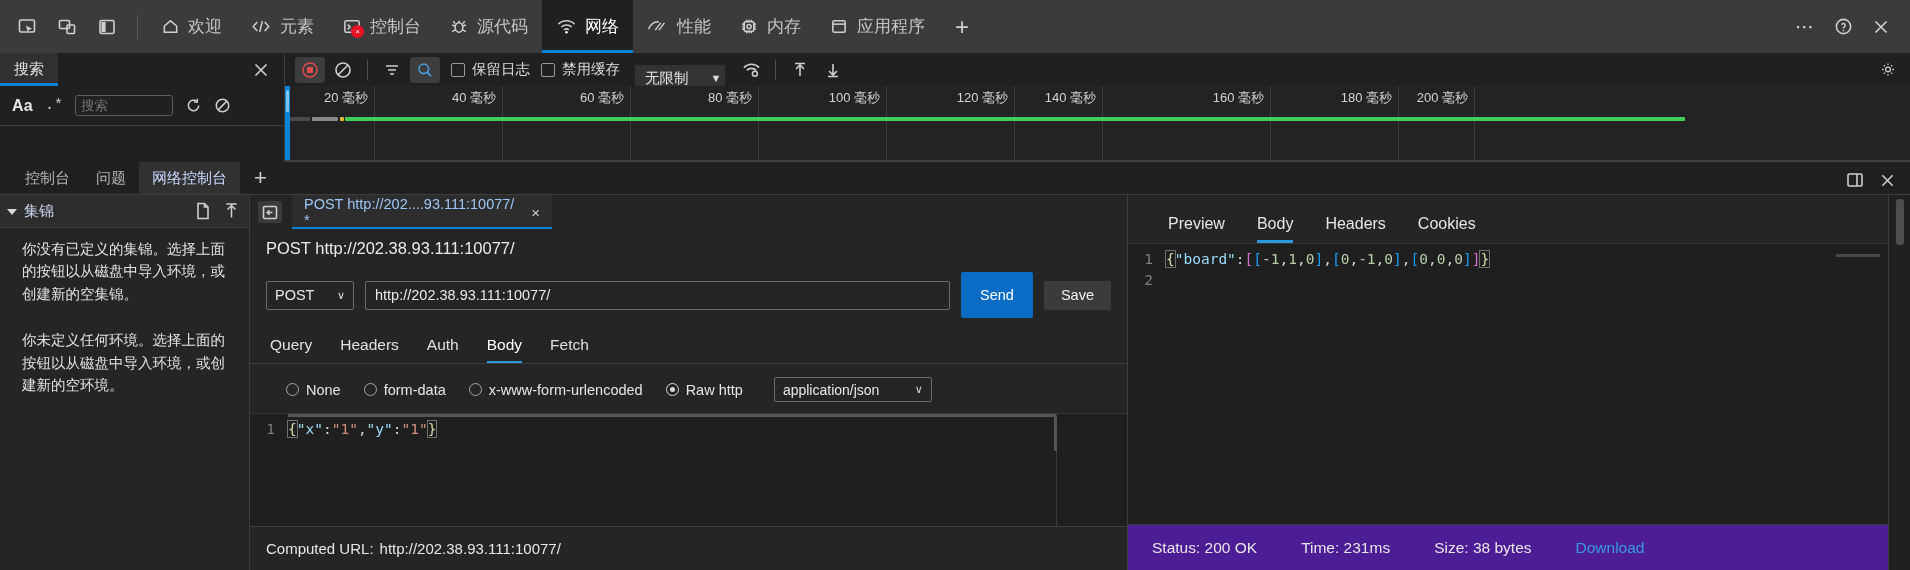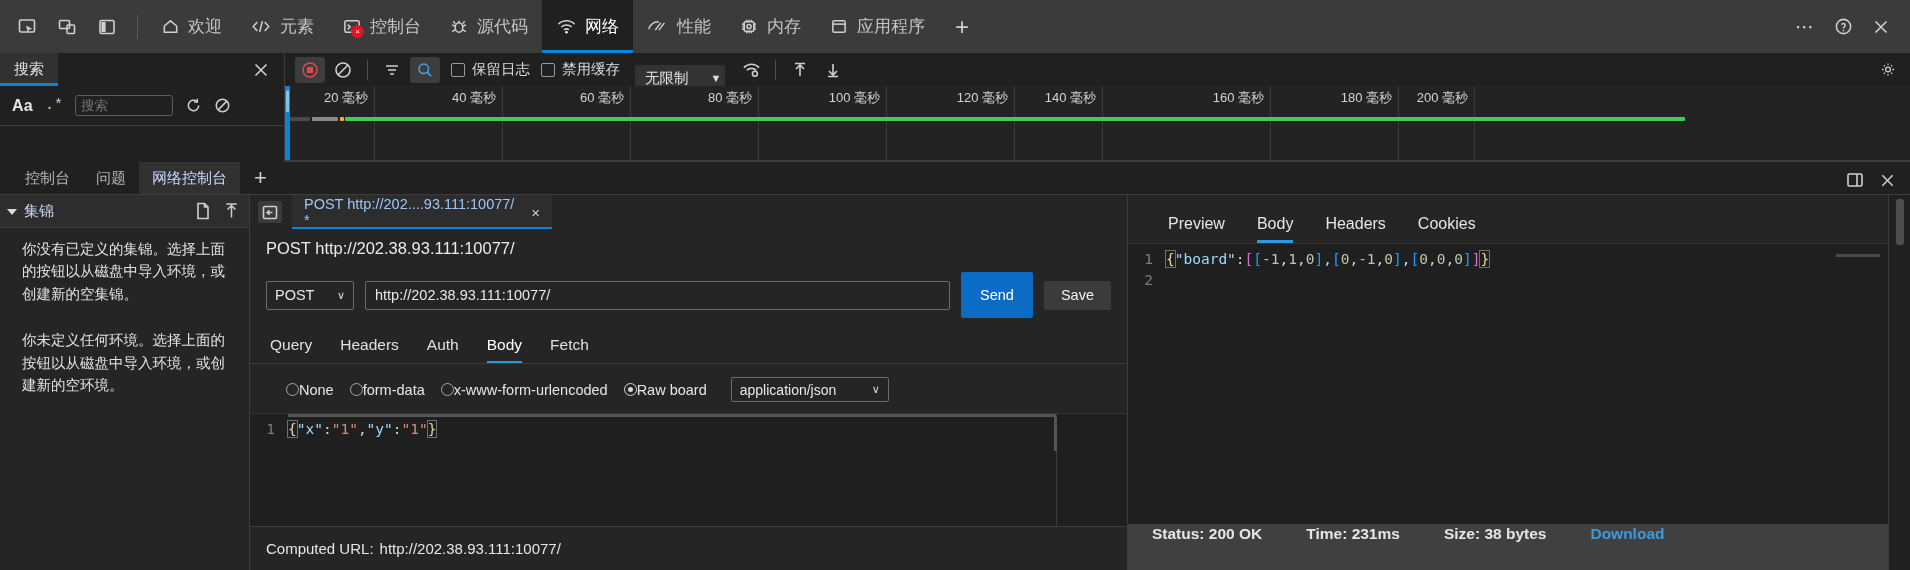--- a/index.html
+++ b/index.html
@@ -180,21 +180,21 @@
     height:29px; padding:0 17px; background:#3b3b3b; color:#f0f0f0; border:none;border-radius:2px;
     font-size:14.5px; font-family:inherit; cursor:default;
   }
   .req-subtabs { display:flex; align-items:center; gap:0; padding:6px 0 0 16px; }
   .rst { padding:6px 14px 9px 14px;font-size:15.5px;color:#e0e0e0;position:relative;cursor:default;}
   .rst:first-child{padding-left:4px;}
   .rst.active:after{content:"";position:absolute;left:14px;right:14px;bottom:0;height:2px;background:#2b9ae0;}
   .rst.active { color:#fff; }
   .subtab-rule { height:1px;background:#3d3d3d;margin:0 0 0 0;}
 
-  .radio-row { display:flex;align-items:center;padding:13px 0 11px 36px;font-size:14.5px;color:#e6e6e6;}
+  .radio-row { display:flex;align-items:center;gap:7px;padding:13px 0 11px 36px;font-size:14.5px;color:#e6e6e6;}
   .radio { width:13px;height:13px;border-radius:50%;border:1px solid #a5a5a5;display:inline-block;position:relative;}
   .radio.on { border-color:#d6d6d6; }
   .radio.on:after{content:"";position:absolute;left:3px;top:3px;width:5px;height:5px;border-radius:50%;background:#d6d6d6;}
   .rlabel { margin-right:16px; }
   .ct-select {
     margin-left:8px; width:158px;height:25px;background:#252526;border:1px solid #6b6b6b;border-radius:2px;
     display:flex;align-items:center;justify-content:space-between;padding:0 8px;font-size:14px;color:#e8e8e8;
   }
   .editor {
     margin:0 0 0 0; flex:1; min-height:0; position:relative; background:#1f1f20;
@@ -212,22 +212,22 @@
   }
 
   
   .res-pane { width:760px; min-width:760px; display:flex;flex-direction:column;background:#252526;}
   .res-tabs { display:flex;align-items:center;padding:14px 0 0 24px; }
   .res-tab { padding:6px 16px 10px 16px;font-size:16px;color:#e6e6e6;position:relative;cursor:default;}
   .res-tab.active:after{content:"";position:absolute;left:16px;right:16px;bottom:0;height:3px;background:#2b9ae0;}
   .res-body { flex:1; min-height:0; background:#1f1f20; border-top:1px solid #343434; position:relative; padding-top:5px;}
   .res-scroll { position:absolute;right:8px;top:10px;width:44px;height:3px;background:#4a4a4a;}
   .res-status {
-    height:46px;min-height:46px;display:flex;align-items:flex-start;gap:0;
-    padding-left:24px; font-size:15.5px;color:#e6e6e6; background:#404040;border-top:1px solid #3d3d3d;font-weight:bold;
+    height:46px;min-height:46px;display:flex;align-items:center;gap:0;
+    padding-left:24px; font-size:15.5px;color:#e6e6e6; background:#4c1d95;border-top:1px solid #3d3d3d;
   }
   .res-status span { margin-right:44px; }
   .dl-link { color:#3a9ae0; margin-right:0 !important; cursor:default;}
 
   
   .t-brace { color:#dcdcaa; }
   .t-key  { color:#9cdcfe; }
   .t-punc { color:#d4d4d4; }
   .t-str  { color:#ce9178; }
   .t-num  { color:#b5cea8; }
@@ -587,21 +587,21 @@
       <div class="subtab-rule"></div>
 
       <div class="radio-row">
         <span class="radio"></span>
         <span class="rlabel">None</span>
         <span class="radio"></span>
         <span class="rlabel">form-data</span>
         <span class="radio"></span>
         <span class="rlabel">x-www-form-urlencoded</span>
         <span class="radio on"></span>
-        <span class="rlabel">Raw board</span>
+        <span class="rlabel">Raw http</span>
         <div class="ct-select">
           <span>application/json</span>
           <span class="caret">∨</span>
         </div>
       </div>
 
       <div class="editor">
         <div class="ed-hscroll"></div>
         <div class="ed-scroll-v"></div>
         <div class="ed-scroll-v2"></div>

